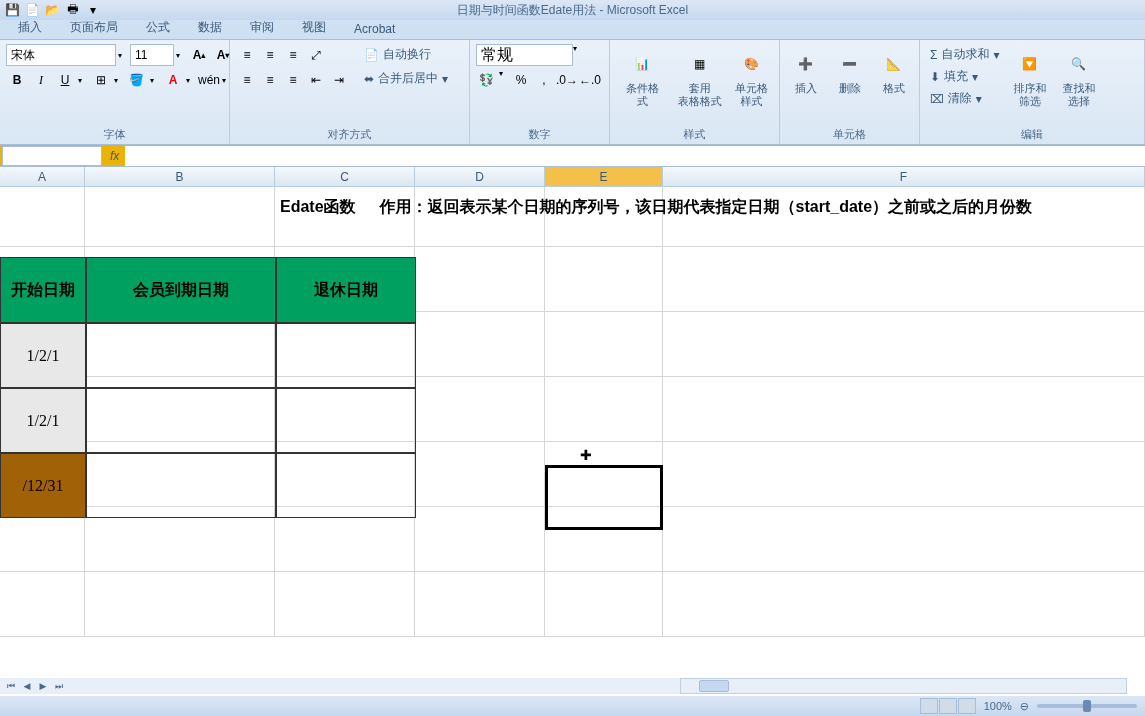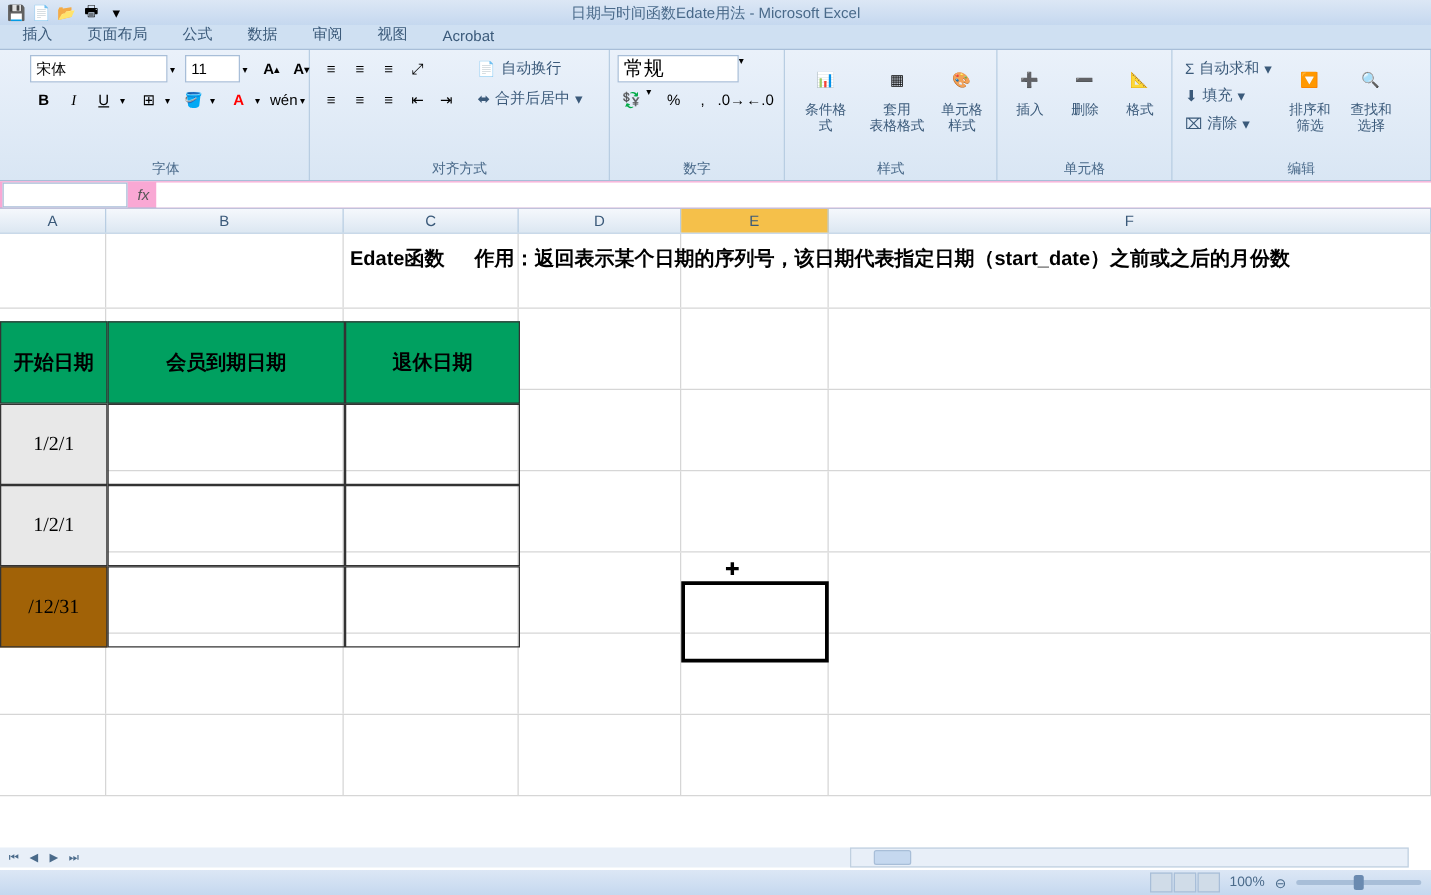--- a/index.html
+++ b/index.html
@@ -9,21 +9,21 @@
     .titlebar { height: 20px; background: linear-gradient(#dce7f5, #c5d8ef); display: flex; align-items: center; justify-content: center; position: relative; }
     .titlebar .qat { position: absolute; left: 4px; top: 2px; display: flex; gap: 2px; }
     .qat-btn { width: 18px; height: 16px; display: flex; align-items: center; justify-content: center; border-radius: 2px; }
     .title-text { font-size: 12px; color: #4a6a8a; }
     
     
     .tabs { height: 20px; background: #cfe0f2; display: flex; align-items: flex-end; padding-left: 8px; gap: 8px; border-bottom: 1px solid #a8bed8; }
     .tab { padding: 3px 10px; font-size: 12px; color: #3b5a7a; cursor: pointer; }
     
     
-    .ribbon { height: 105px; background: linear-gradient(#eaf1fa, #d9e6f4); border-bottom: 1px solid #a8bed8; display: flex; padding-left: 18px; }
+    .ribbon { height: 105px; background: linear-gradient(#eaf1fa, #d9e6f4); border-bottom: 1px solid #a8bed8; display: flex; }
     .ribbon-group { border-right: 1px solid #b8cde2; padding: 4px 6px; display: flex; flex-direction: column; position: relative; }
     .ribbon-group-label { position: absolute; bottom: 2px; left: 0; right: 0; text-align: center; font-size: 11px; color: #4a6a8a; }
     .ribbon-content { flex: 1; display: flex; align-items: flex-start; gap: 4px; }
     
     .font-controls { display: flex; flex-direction: column; gap: 3px; }
     .font-row { display: flex; gap: 2px; align-items: center; }
     .font-select { width: 110px; height: 22px; border: 1px solid #a8bed8; background: #fff; font-size: 12px; padding: 0 4px; }
     .size-select { width: 44px; height: 22px; border: 1px solid #a8bed8; background: #fff; font-size: 12px; padding: 0 4px; }
     .small-btn { width: 22px; height: 22px; border: 1px solid transparent; background: transparent; display: flex; align-items: center; justify-content: center; font-size: 12px; cursor: pointer; }
     .dropdown-arrow { width: 10px; font-size: 8px; }
@@ -33,21 +33,21 @@
     
     .number-select { width: 97px; height: 22px; border: 1px solid #a8bed8; background: #fff; font-size: 16px; padding: 0 4px; }
     
     .big-btn { display: flex; flex-direction: column; align-items: center; justify-content: flex-start; padding: 4px 6px; cursor: pointer; gap: 2px; min-width: 40px; }
     .big-btn-icon { width: 32px; height: 32px; display: flex; align-items: center; justify-content: center; }
     .big-btn-label { font-size: 11px; color: #3b5a7a; text-align: center; line-height: 1.2; }
     
     .edit-item { display: flex; align-items: center; gap: 4px; padding: 2px 4px; font-size: 12px; color: #3b5a7a; cursor: pointer; white-space: nowrap; }
     
     
-    .formula-bar { height: 22px; background: #f9a8d4; border-bottom: 1px solid #a8bed8; display: flex; align-items: center; }
+    .formula-bar { height: 22px; background: #eab308; border-bottom: 1px solid #a8bed8; display: flex; align-items: center; }
     .name-box { width: 100px; height: 20px; border: 1px solid #a8bed8; background: #fff; margin: 0 2px; display: flex; align-items: center; padding: 0 4px; }
     .fx-label { padding: 0 6px; font-style: italic; color: #555; }
     .formula-input { flex: 1; height: 20px; border: none; background: #fff; padding: 0 4px; }
     
     
     .sheet-area { position: relative; height: 540px; overflow: hidden; }
     .col-headers { display: flex; height: 20px; background: linear-gradient(#f5f8fc, #dce7f2); border-bottom: 1px solid #b8cde2; }
     .col-header { border-right: 1px solid #b8cde2; display: flex; align-items: center; justify-content: center; font-size: 12px; color: #3b5a7a; }
     .col-header.selected { background: #f5c04a; }
     

